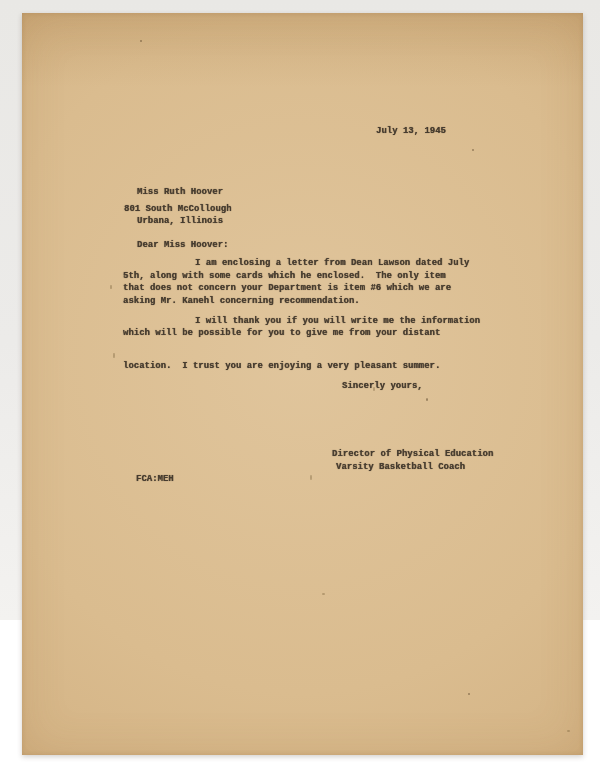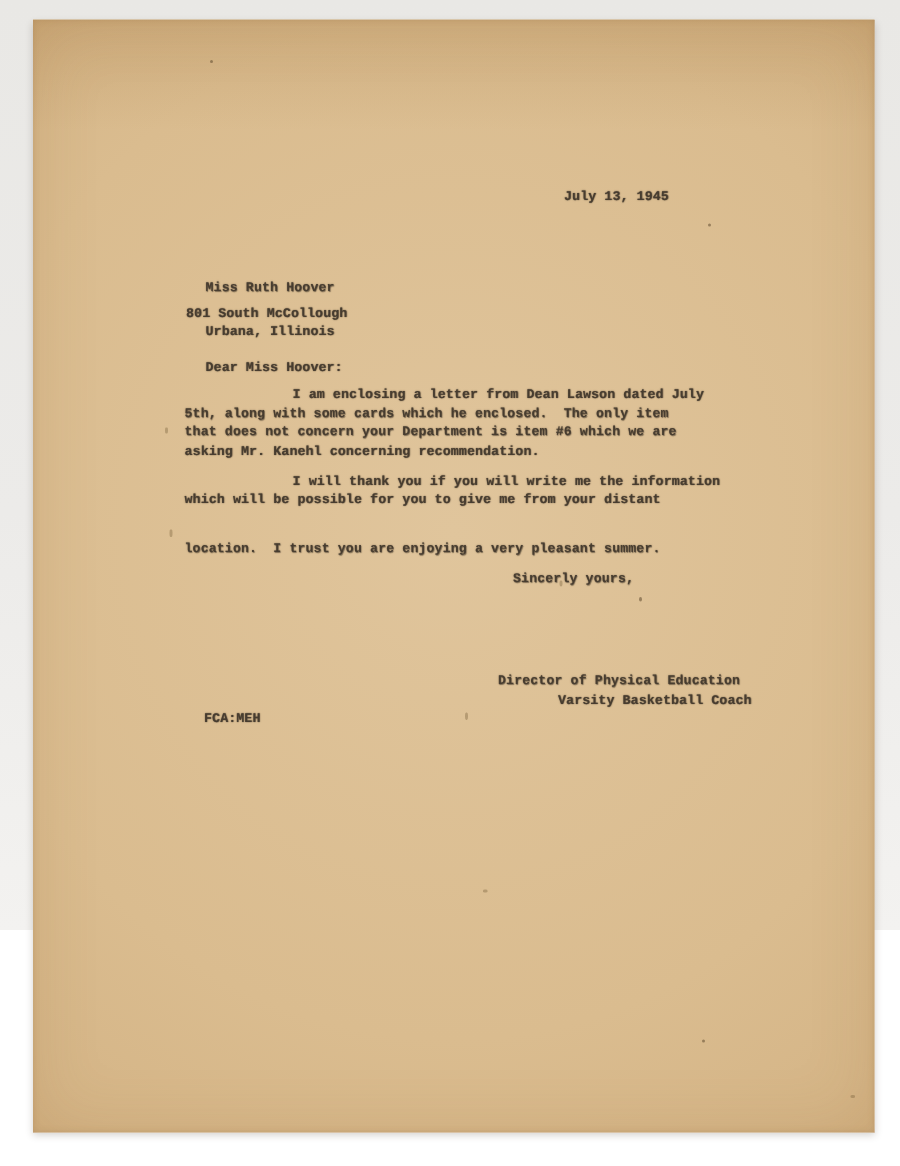--- a/index.html
+++ b/index.html
@@ -76,21 +76,21 @@
     <div>
       <div class="tline" style="left:173px; top:302.5px;">I will thank you if you will write me the information</div>
       <div class="tline" style="left:101px; top:315px;">which will be possible for you to give me from your distant</div>
       <div class="tline" style="left:101px; top:327.5px;margin-top:20px;">location.  I trust you are enjoying a very pleasant summer.</div>
     </div>
 
     <div class="tline" style="left:320px; top:368px;">Sincerly yours,</div>
 
     <div>
       <div class="tline" style="left:310px; top:436px;">Director of Physical Education</div>
-      <div class="tline" style="left:314px; top:448.5px;margin-left:36px;">Varsity Basketball Coach</div>
+      <div class="tline" style="left:314px; top:448.5px;">Varsity Basketball Coach</div>
     </div>
 
     <div class="tline" style="left:114px; top:461px;">FCA:MEH</div>
 
     <div class="speck" style="left:118px; top:27px;  width:2px; height:2px;"></div>
     <div class="speck" style="left:450px; top:136px; width:2px; height:2px;"></div>
     <div class="fleck" style="left:300px; top:580px; width:3px; height:2px;"></div>
     <div class="fleck" style="left:545px; top:717px; width:3px; height:2px;"></div>
     <div class="speck" style="left:446px; top:680px; width:2px; height:2px;"></div>
     <div class="fleck" style="left:351px; top:374px; width:2px; height:4px;"></div>

